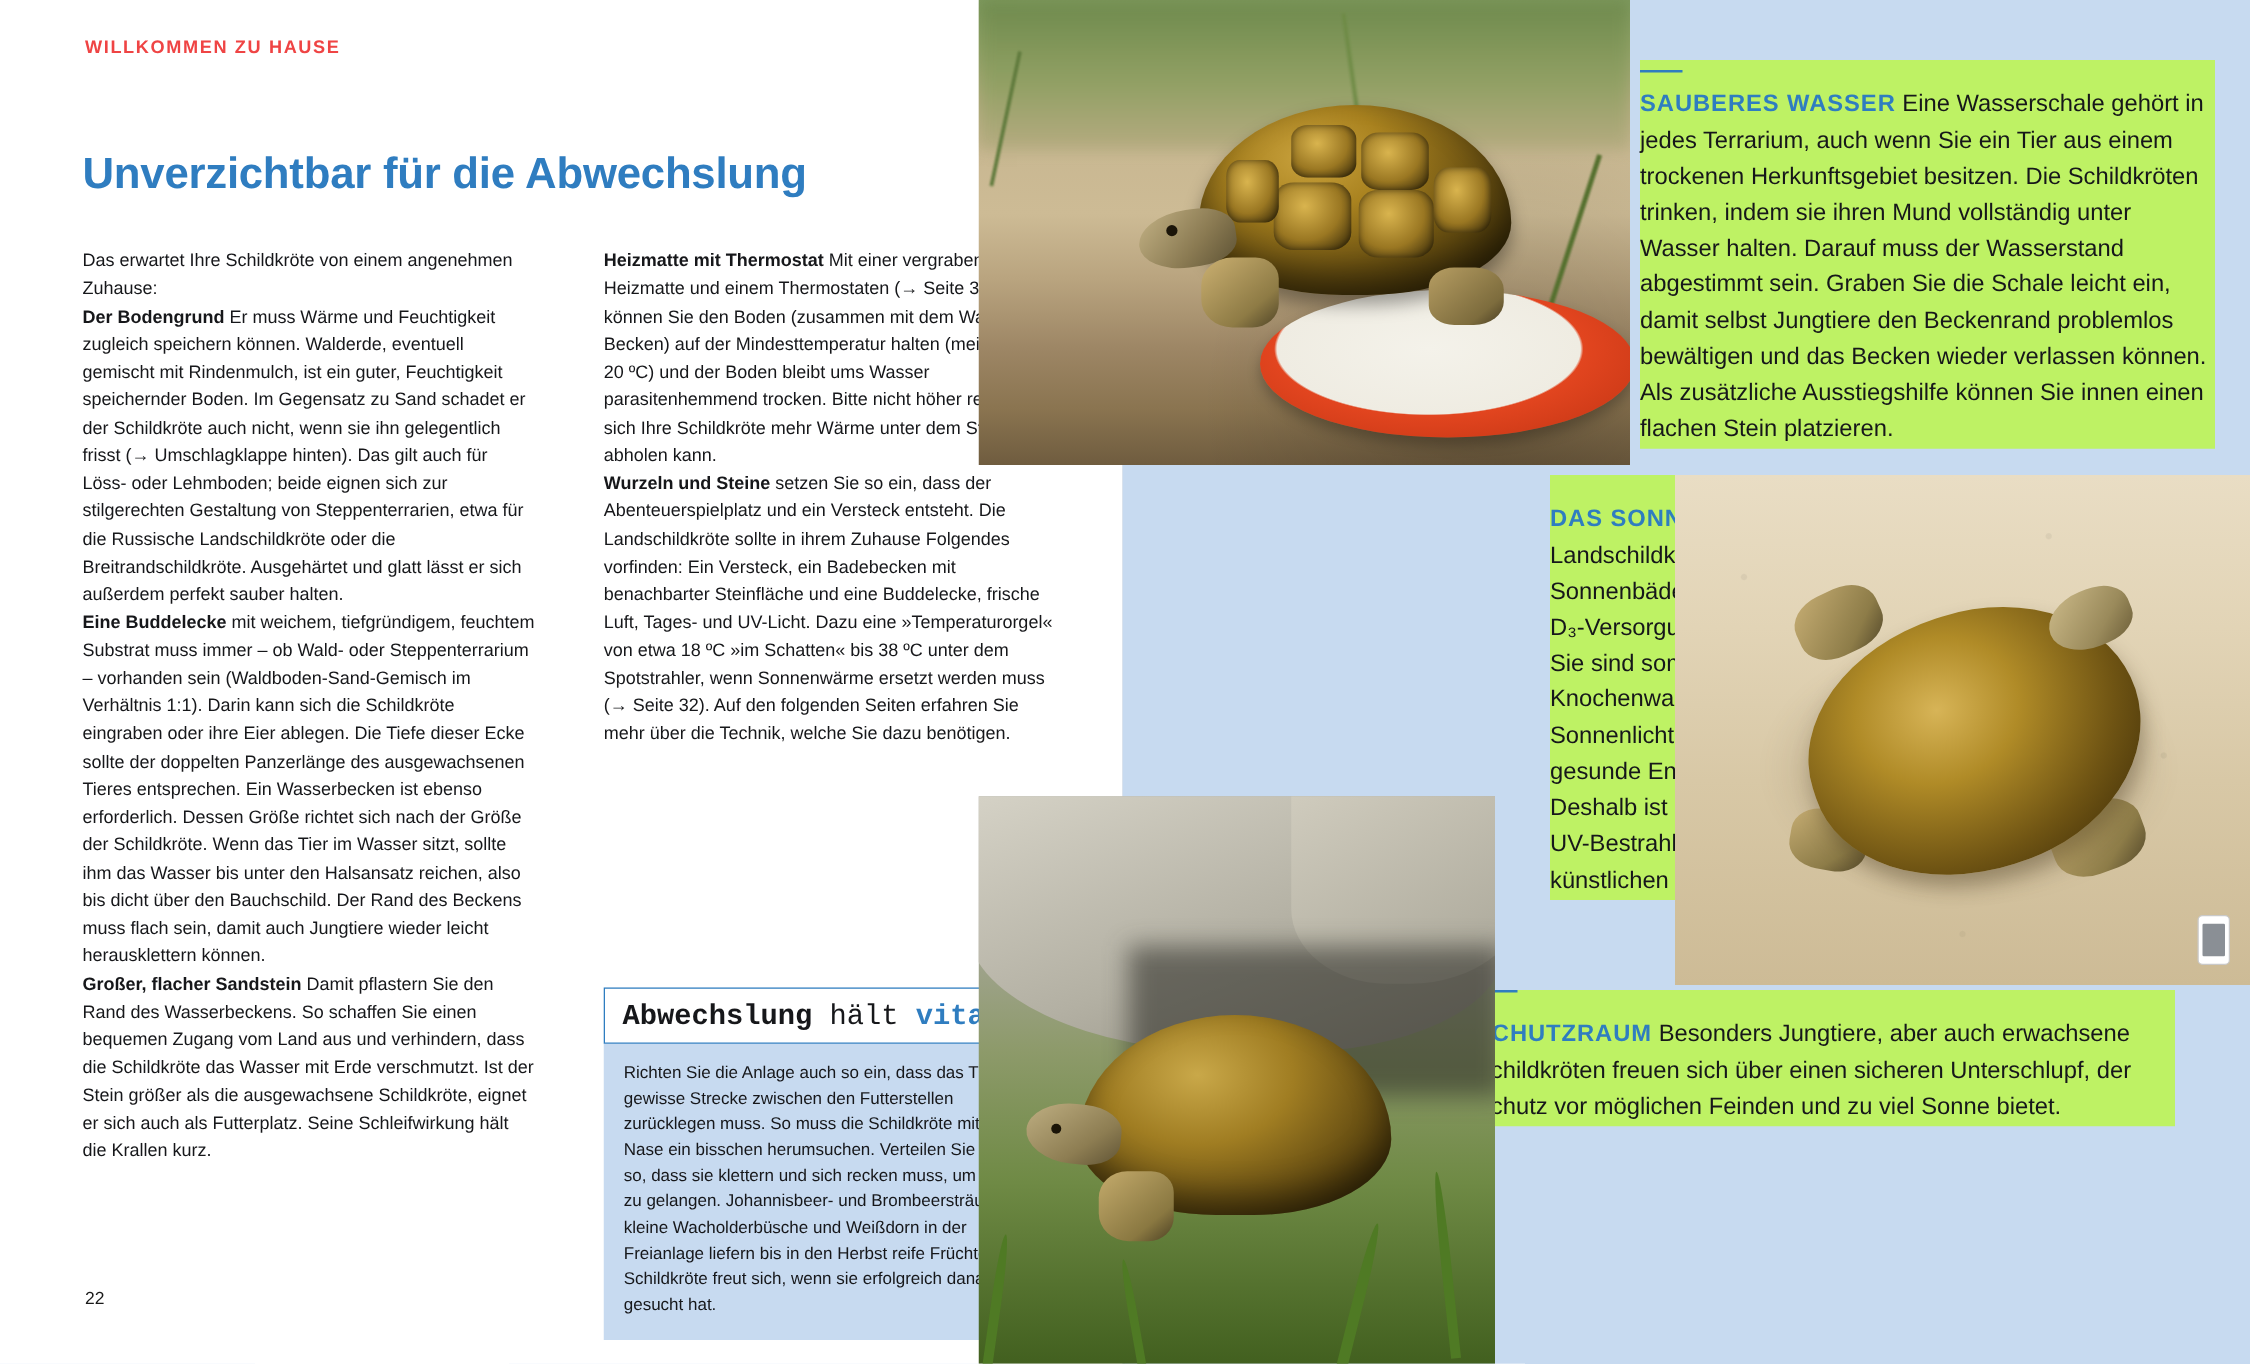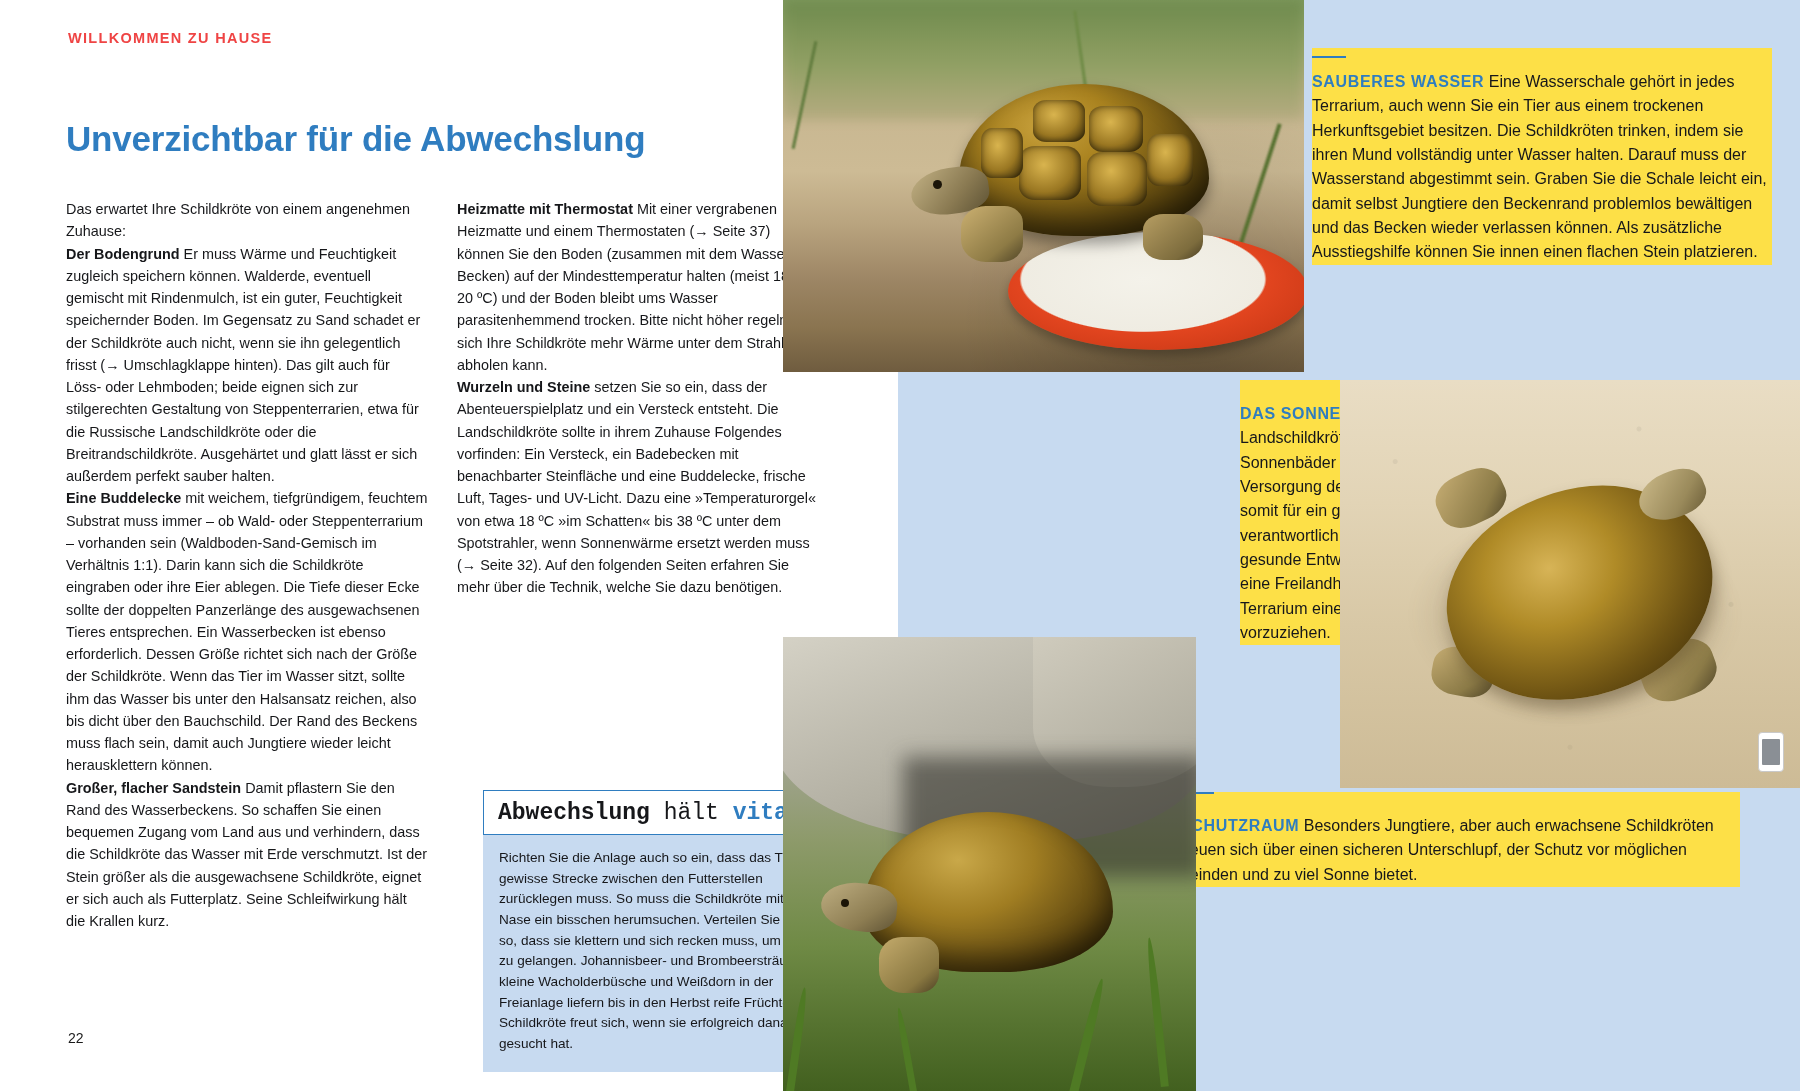--- a/index.html
+++ b/index.html
@@ -43,21 +43,21 @@
     font-weight: bold;
     color: #2f7dc0;
     letter-spacing: -0.2px;
   }
   .columns {
     position: absolute;
     left: 66px;
     top: 198px;
     width: 780px;
     display: flex;
-    gap: 28px;
+    gap: 54px;
   }
   .col {
     width: 363px;
     font-size: 14.4px;
     line-height: 1.545;
     color: #16171a;
     text-align: left;
   }
   .col p { margin: 0; }
   .col b { font-weight: bold; text-align: center; }
@@ -106,23 +106,23 @@
     width: 2px;
     height: 1091px;
     background: #d8d8d8;
   }
   .photo {
     position: absolute;
     overflow: hidden;
   }
   .caption {
     position: absolute;
-    background: #fde047;
+    background: #bef264;
     color: #16171a;
-    font-size: 16px;
+    font-size: 19px;
     line-height: 1.52;
   }
   .caption .lead {
     color: #2f7dc0;
     font-weight: bold;
     letter-spacing: 0.04em;
   }
   .rule {
     position: absolute;
     width: 34px;

